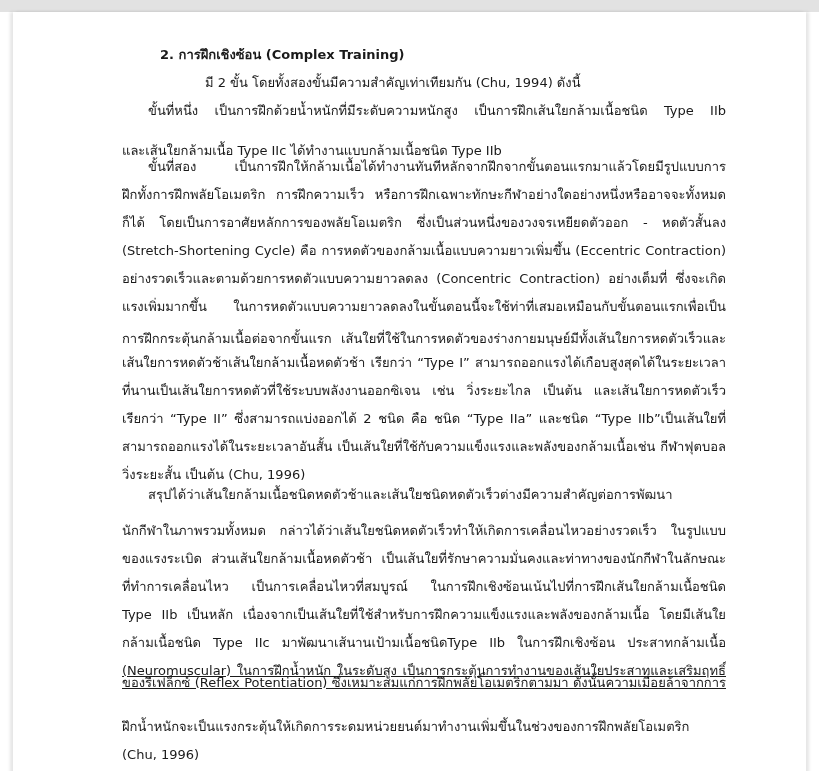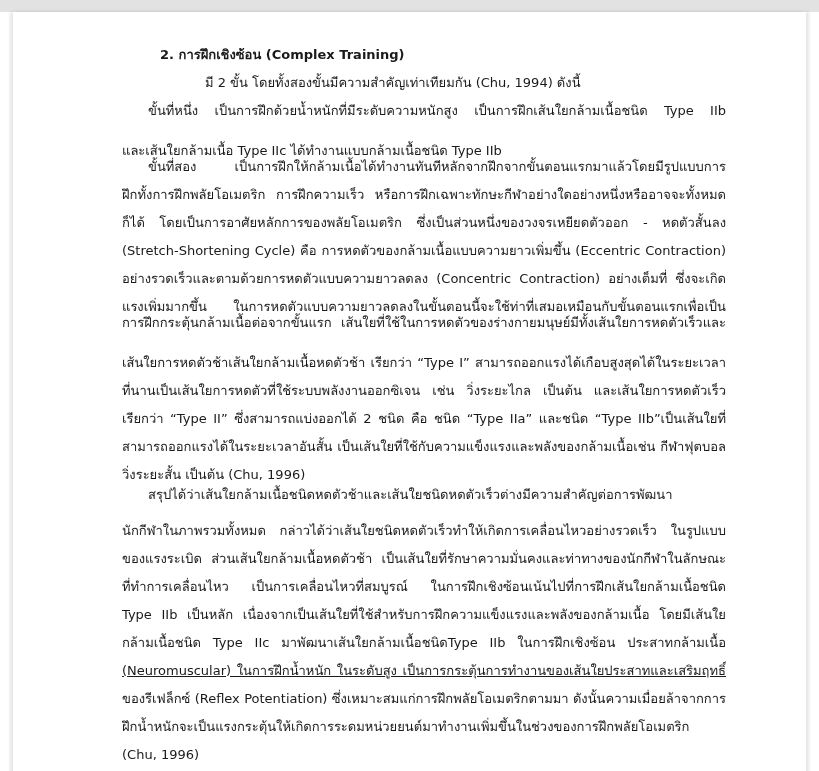--- a/index.html
+++ b/index.html
@@ -65,31 +65,31 @@
 
     <div class="line justify" style="top:56px; left:26px; width:578px;">ขั้นที่หนึ่ง เป็นการฝึกด้วยน้ำหนักที่มีระดับความหนักสูง เป็นการฝึกเส้นใยกล้ามเนื้อชนิด Type IIb</div>
     <div class="line" style="top:96px;">และเส้นใยกล้ามเนื้อ Type IIc ได้ทำงานแบบกล้ามเนื้อชนิด Type IIb</div>
 
     <div class="line justify" style="top:112px; left:26px; width:578px;">ขั้นที่สอง เป็นการฝึกให้กล้ามเนื้อได้ทำงานทันทีหลักจากฝึกจากขั้นตอนแรกมาแล้วโดยมีรูปแบบการ</div>
     <div class="line justify" style="top:140px;">ฝึกทั้งการฝึกพลัยโอเมตริก การฝึกความเร็ว หรือการฝึกเฉพาะทักษะกีฬาอย่างใดอย่างหนึ่งหรืออาจจะทั้งหมด</div>
     <div class="line justify" style="top:168px;">ก็ได้ โดยเป็นการอาศัยหลักการของพลัยโอเมตริก ซึ่งเป็นส่วนหนึ่งของวงจรเหยียดตัวออก - หดตัวสั้นลง</div>
     <div class="line justify" style="top:196px;">(Stretch-Shortening Cycle) คือ การหดตัวของกล้ามเนื้อแบบความยาวเพิ่มขึ้น (Eccentric Contraction)</div>
     <div class="line justify" style="top:224px;">อย่างรวดเร็วและตามด้วยการหดตัวแบบความยาวลดลง (Concentric Contraction) อย่างเต็มที่ ซึ่งจะเกิด</div>
     <div class="line justify" style="top:252px;">แรงเพิ่มมากขึ้น ในการหดตัวแบบความยาวลดลงในขั้นตอนนี้จะใช้ท่าที่เสมอเหมือนกับขั้นตอนแรกเพื่อเป็น</div>
-    <div class="line justify" style="top:268px;">การฝึกกระตุ้นกล้ามเนื้อต่อจากขั้นแรก เส้นใยที่ใช้ในการหดตัวของร่างกายมนุษย์มีทั้งเส้นใยการหดตัวเร็วและ</div>
+    <div class="line justify" style="top:284px;">การฝึกกระตุ้นกล้ามเนื้อต่อจากขั้นแรก เส้นใยที่ใช้ในการหดตัวของร่างกายมนุษย์มีทั้งเส้นใยการหดตัวเร็วและ</div>
     <div class="line justify" style="top:308px;">เส้นใยการหดตัวช้าเส้นใยกล้ามเนื้อหดตัวช้า เรียกว่า “Type I” สามารถออกแรงได้เกือบสูงสุดได้ในระยะเวลา</div>
     <div class="line justify" style="top:336px;">ที่นานเป็นเส้นใยการหดตัวที่ใช้ระบบพลังงานออกซิเจน เช่น วิ่งระยะไกล เป็นต้น และเส้นใยการหดตัวเร็ว</div>
     <div class="line justify" style="top:364px;">เรียกว่า “Type II” ซึ่งสามารถแบ่งออกได้ 2 ชนิด คือ ชนิด “Type IIa” และชนิด “Type IIb”เป็นเส้นใยที่</div>
     <div class="line justify" style="top:392px;">สามารถออกแรงได้ในระยะเวลาอันสั้น เป็นเส้นใยที่ใช้กับความแข็งแรงและพลังของกล้ามเนื้อเช่น กีฬาฟุตบอล</div>
     <div class="line" style="top:420px;">วิ่งระยะสั้น เป็นต้น (Chu, 1996)</div>
 
     <div class="line justify" style="top:440px; left:26px; width:578px;">สรุปได้ว่าเส้นใยกล้ามเนื้อชนิดหดตัวช้าและเส้นใยชนิดหดตัวเร็วต่างมีความสำคัญต่อการพัฒนา</div>
     <div class="line justify" style="top:476px;">นักกีฬาในภาพรวมทั้งหมด กล่าวได้ว่าเส้นใยชนิดหดตัวเร็วทำให้เกิดการเคลื่อนไหวอย่างรวดเร็ว ในรูปแบบ</div>
     <div class="line justify" style="top:504px;">ของแรงระเบิด ส่วนเส้นใยกล้ามเนื้อหดตัวช้า เป็นเส้นใยที่รักษาความมั่นคงและท่าทางของนักกีฬาในลักษณะ</div>
     <div class="line justify" style="top:532px;">ที่ทำการเคลื่อนไหว เป็นการเคลื่อนไหวที่สมบูรณ์ ในการฝึกเชิงซ้อนเน้นไปที่การฝึกเส้นใยกล้ามเนื้อชนิด</div>
     <div class="line justify" style="top:560px;">Type IIb เป็นหลัก เนื่องจากเป็นเส้นใยที่ใช้สำหรับการฝึกความแข็งแรงและพลังของกล้ามเนื้อ โดยมีเส้นใย</div>
-    <div class="line justify" style="top:588px;">กล้ามเนื้อชนิด Type IIc มาพัฒนาเส้นใยกล้ามเนื้อชนิดType IIb ในการฝึกเชิงซ้อน ประสาทกล้ามเนื้อ</div>
+    <div class="line justify" style="top:588px;">กล้ามเนื้อชนิด Type IIc มาพัฒนาเส้นานเป้ามเนื้อชนิดType IIb ในการฝึกเชิงซ้อน ประสาทกล้ามเนื้อ</div>
     <div class="line justify" style="top:616px;text-decoration:underline;">(Neuromuscular) ในการฝึกน้ำหนัก ในระดับสูง เป็นการกระตุ้นการทำงานของเส้นใยประสาทและเสริมฤทธิ์</div>
-    <div class="line justify" style="top:644px;">ของรีเฟล็กซ์ (Reflex Potentiation) ซึ่งเหมาะสมแก่การฝึกพลัยโอเมตริกตามมา ดังนั้นความเมื่อยล้าจากการ</div>
+    <div class="line justify" style="top:628px;text-decoration:underline;">ของรีเฟล็กซ์ (Reflex Potentiation) ซึ่งเหมาะสมแก่การฝึกพลัยโอเมตริกตามมา ดังนั้นความเมื่อยล้าจากการ</div>
     <div class="line justify" style="top:672px;">ฝึกน้ำหนักจะเป็นแรงกระตุ้นให้เกิดการระดมหน่วยยนต์มาทำงานเพิ่มขึ้นในช่วงของการฝึกพลัยโอเมตริก</div>
     <div class="line" style="top:700px;">(Chu, 1996)</div>
   </div>
 </div>
 
 </body></html>

